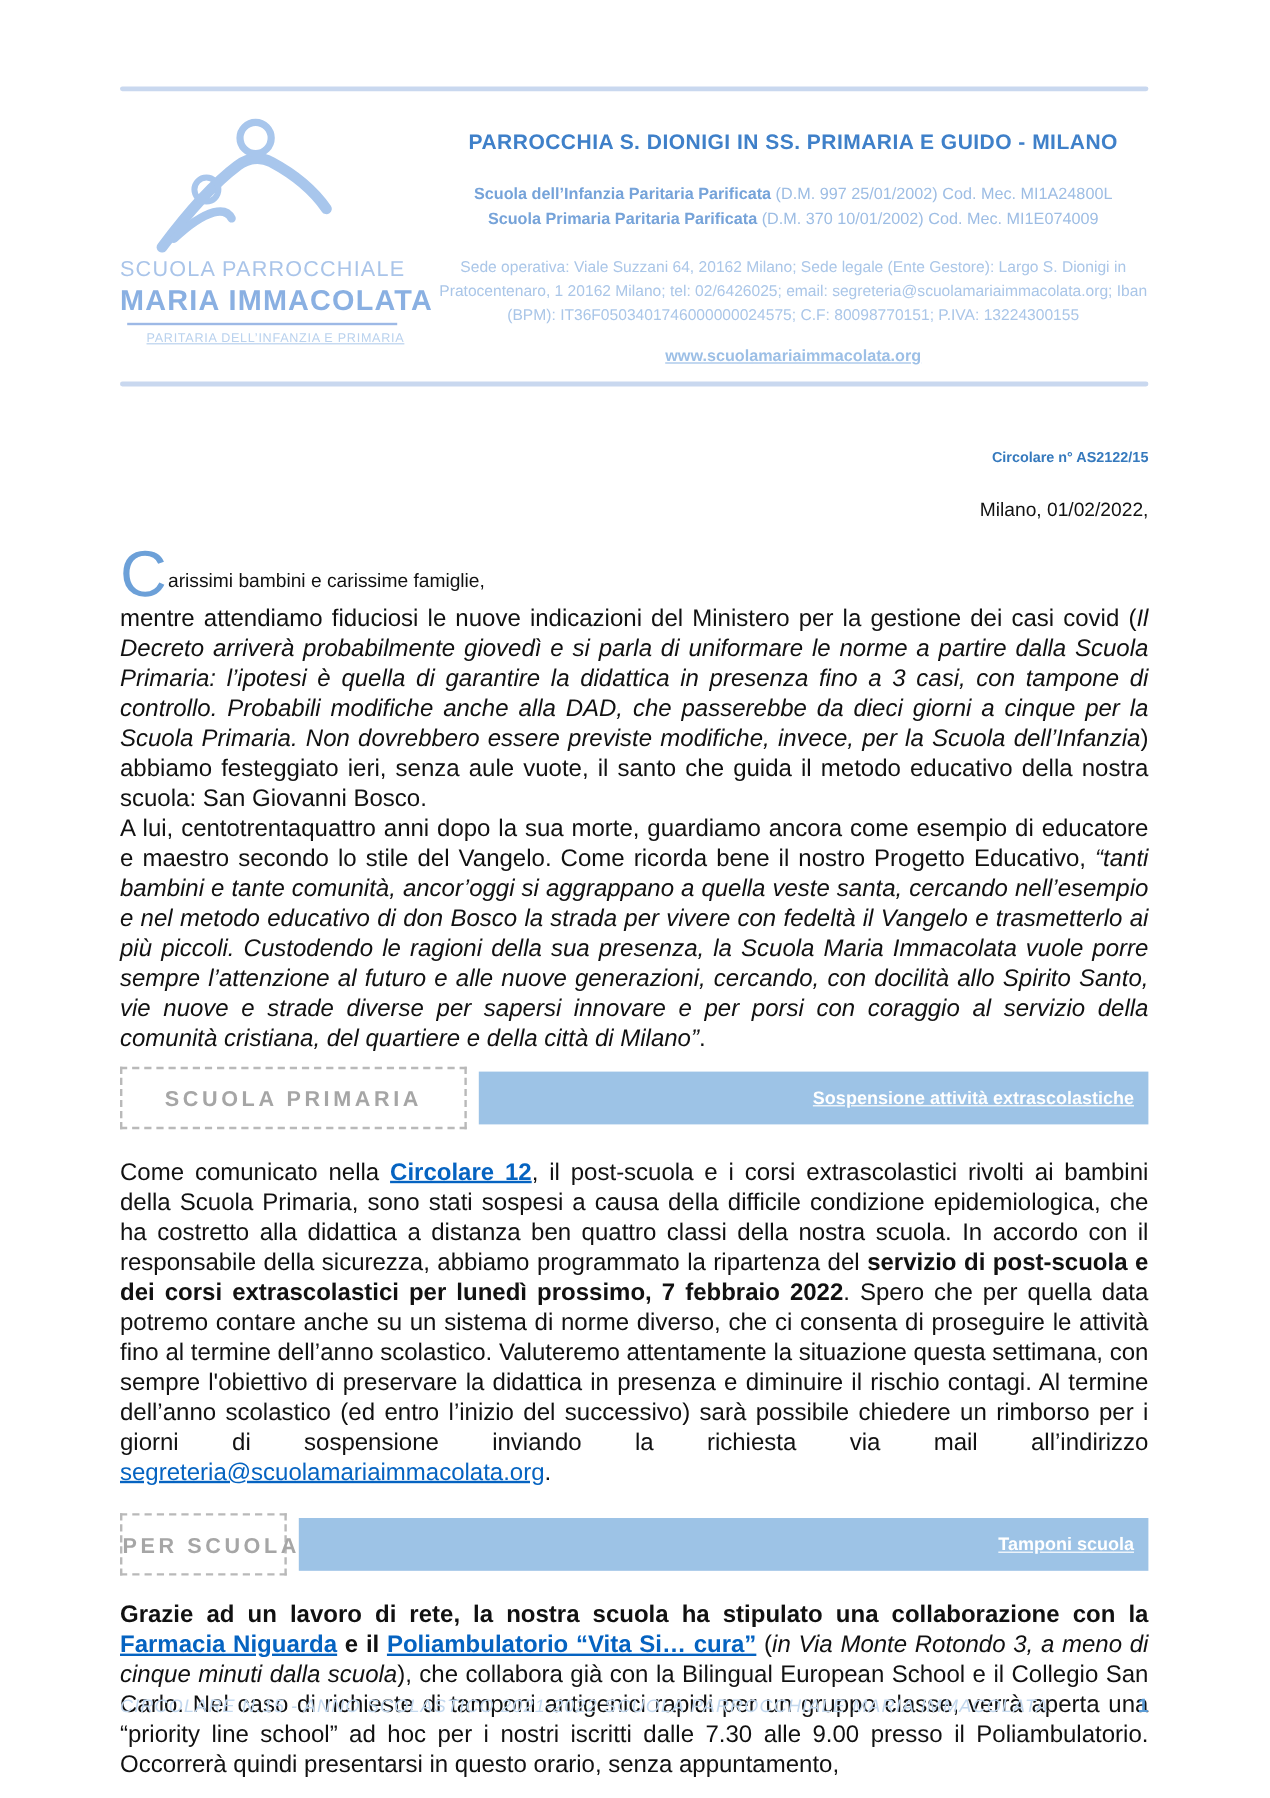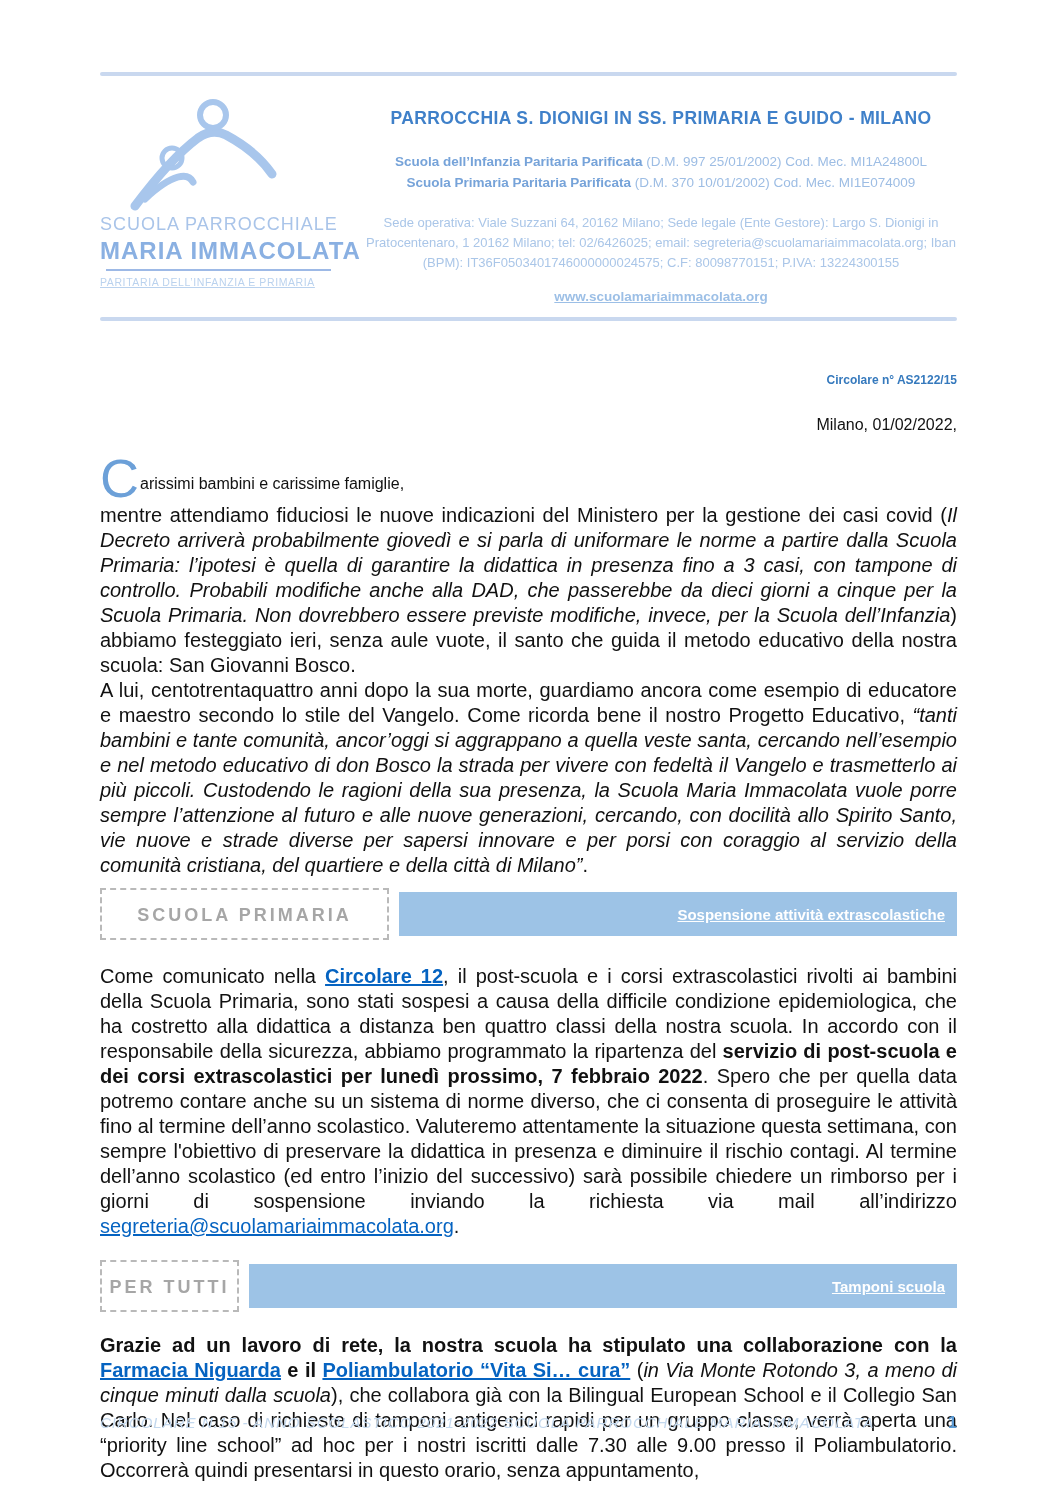--- a/index.html
+++ b/index.html
@@ -12,21 +12,21 @@
     overflow:hidden;
     box-sizing:border-box;
     padding:0 101px 0 100px;
   }
   .rule{height:4px;background:#c9d8ef;border-radius:2px;}
   .top-rule{margin-top:72px;}
   .bottom-rule{margin-top:12px;}
 
   
   .letterhead{display:flex;margin-top:18px;}
-  .logo{width:237px;flex:0 0 auto;text-align:left;}
+  .logo{width:237px;flex:0 0 auto;text-align:right;}
   .logo svg{display:block;margin:0 auto;}
   .logo-line1{font-size:18px;letter-spacing:1px;color:#a9c4e9;margin-top:2px;white-space:nowrap;}
   .logo-line2{font-size:24px;font-weight:bold;letter-spacing:1px;color:#8ab0e2;margin-top:2px;white-space:nowrap;}
   .logo-divider{height:2px;background:#9db9e6;margin:4px 6px 5px 6px;}
   .logo-line3{font-size:10.5px;letter-spacing:0.6px;color:#bad2ee;white-space:nowrap;text-decoration:underline;}
   .head-text{flex:1;text-align:center;padding-left:28px;}
   .parish-title{font-size:17.5px;font-weight:bold;letter-spacing:0.4px;color:#3f80c9;margin-top:14px;}
   .school-lines{margin-top:22px;font-size:13.5px;line-height:21px;color:#7ea9dc;}
   .school-lines b{font-weight:bold;color:#76a3d9;}
   .school-lines span{color:#9dbde4;}
@@ -116,21 +116,21 @@
   <p class="body p2"><span>A lui, centotrentaquattro anni dopo la sua morte, guardiamo ancora come esempio di educatore e maestro secondo lo stile del Vangelo. Come ricorda bene il nostro Progetto Educativo, </span><span class="st-i">“tanti bambini e tante comunità, ancor’oggi si aggrappano a quella veste santa, cercando nell’esempio e nel metodo educativo di don Bosco la strada per vivere con fedeltà il Vangelo e trasmetterlo ai più piccoli. Custodendo le ragioni della sua presenza, la Scuola Maria Immacolata vuole porre sempre l’attenzione al futuro e alle nuove generazioni, cercando, con docilità allo Spirito Santo, vie nuove e strade diverse per sapersi innovare e per porsi con coraggio al servizio della comunità cristiana, del quartiere e della città di Milano”</span><span>.</span></p>
 
   <div class="section-row row1">
     <div class="section-label label1">SCUOLA PRIMARIA</div>
     <div class="section-banner">Sospensione attività extrascolastiche</div>
   </div>
 
   <p class="body p3"><span>Come comunicato nella </span><span class="st-a st-b">Circolare 12</span><span>, il post-scuola e i corsi extrascolastici rivolti ai bambini della Scuola Primaria, sono stati sospesi a causa della difficile condizione epidemiologica, che ha costretto alla didattica a distanza ben quattro classi della nostra scuola. In accordo con il responsabile della sicurezza, abbiamo programmato la ripartenza del </span><span class="st-b">servizio di post-scuola e dei corsi extrascolastici per lunedì prossimo, 7 febbraio 2022</span><span>. Spero che per quella data potremo contare anche su un sistema di norme diverso, che ci consenta di proseguire le attività fino al termine dell’anno scolastico. Valuteremo attentamente la situazione questa settimana, con sempre l'obiettivo di preservare la didattica in presenza e diminuire il rischio contagi. Al termine dell’anno scolastico (ed entro l’inizio del successivo) sarà possibile chiedere un rimborso per i giorni di sospensione inviando la richiesta via mail all’indirizzo </span><span class="st-a">segreteria@scuolamariaimmacolata.org</span><span>.</span></p>
 
   <div class="section-row row2">
-    <div class="section-label label2">PER TUTTI</div>
+    <div class="section-label label2">PER SCUOLA</div>
     <div class="section-banner">Tamponi scuola</div>
   </div>
 
   <p class="body p4"><span class="st-b">Grazie ad un lavoro di rete, la nostra scuola ha stipulato una collaborazione con la</span><span class="st-a st-b"> Farmacia Niguarda</span><span class="st-b"> e il </span><span class="st-a st-b">Poliambulatorio “Vita Si… cura”</span><span> (</span><span class="st-i">in Via Monte Rotondo 3, a meno di cinque minuti dalla scuola</span><span>), che collabora già con la Bilingual European School e il Collegio San Carlo. Nel caso di richieste di tamponi antigenici rapidi per un gruppo classe, verrà aperta una “priority line school” ad hoc per i nostri iscritti dalle 7.30 alle 9.00 presso il Poliambulatorio. Occorrerà quindi presentarsi in questo orario, senza appuntamento,</span></p>
 
   <div class="footer">
     <span class="footer-text">CIRCOLARE N.15 - ANNO SCOLASTICO 2021-2022 SCUOLA PARROCCHIALE MARIA IMMACOLATA</span>
     <span class="footer-page">1</span>
   </div>
 

